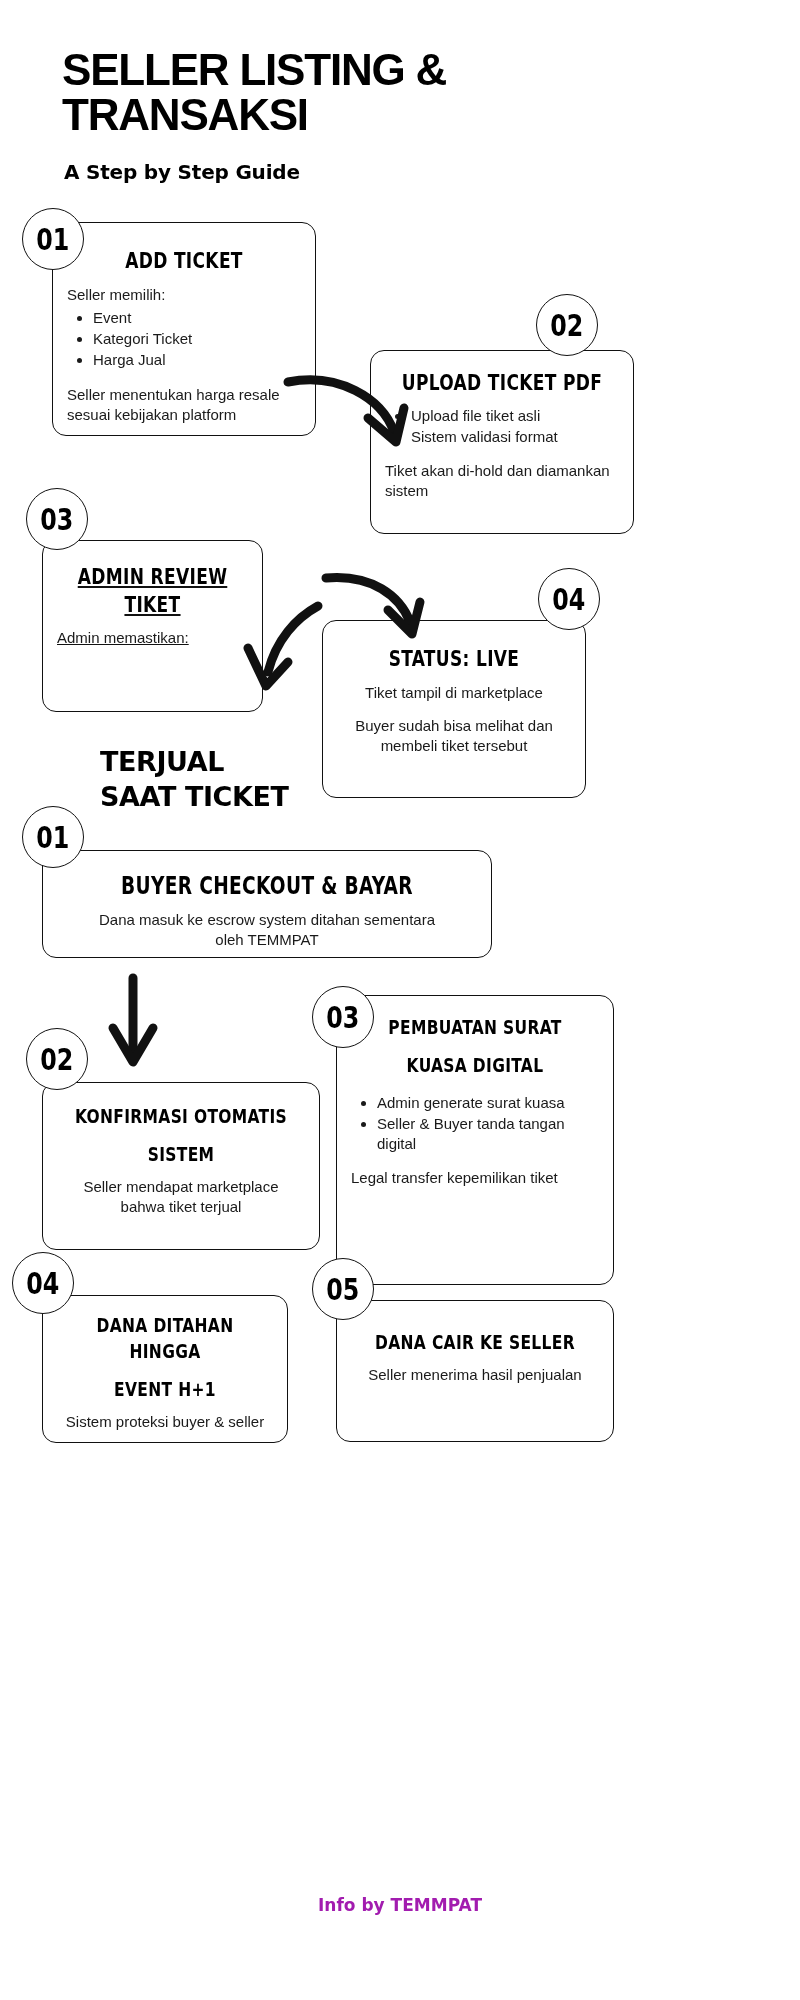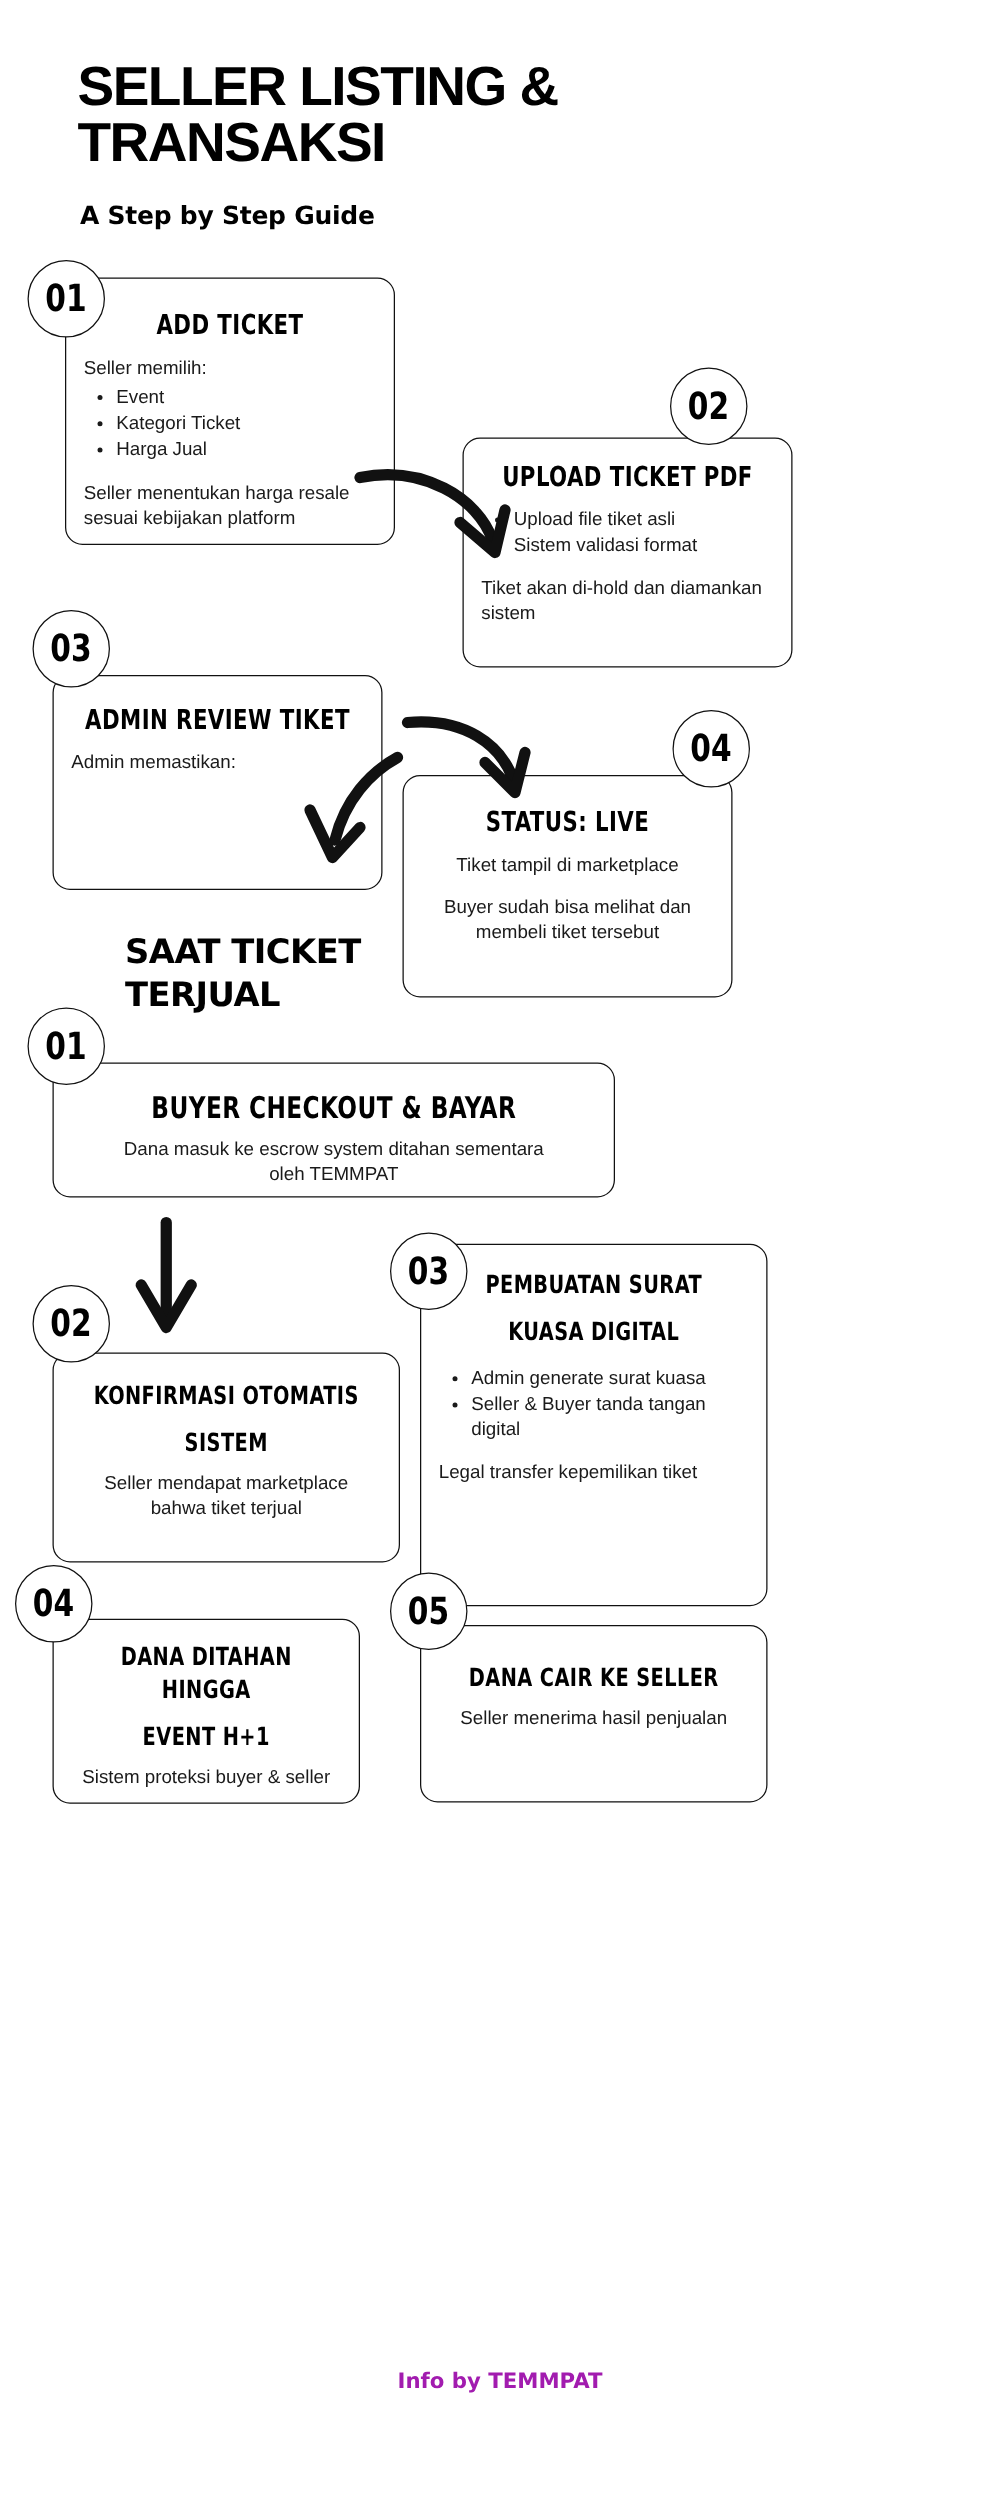--- a/index.html
+++ b/index.html
@@ -122,21 +122,21 @@
         <li>Sistem validasi format</li>
       </ul>
       <div class="gap"></div>
       <div class="center">Tiket akan di-hold dan diamankan sistem</div>
     </div>
   </div>
   <div class="badge" style="left:536px;top:294px;">
     <span>02</span>
   </div>
 
-  <div class="card z1" style="left:42px;top:540px;width:264px;height:172px;">
+  <div class="card z1" style="left:42px;top:540px;width:221px;height:172px;text-decoration:underline;">
     <div class="card-title t22" style="margin-top:22px;">ADMIN REVIEW TIKET</div>
     <div class="body-text" style="padding:9px 16px 0 14px;">
       <div>Admin memastikan:</div>
     </div>
   </div>
   <div class="badge" style="left:26px;top:488px;">
     <span>03</span>
   </div>
 
   <div class="card z1" style="left:322px;top:620px;width:264px;height:178px;">
@@ -145,22 +145,22 @@
       <div>Tiket tampil di marketplace</div>
       <div class="gap"></div>
       <div>Buyer sudah bisa melihat dan membeli tiket tersebut</div>
     </div>
   </div>
   <div class="badge" style="left:538px;top:568px;">
     <span>04</span>
   </div>
 
   <div class="section-head" style="left:100px;top:745px;width:300px;">
+    <div>TERJUAL</div>
     <div>SAAT TICKET</div>
-    <div>TERJUAL</div>
   </div>
 
   <div class="card z1" style="left:42px;top:850px;width:450px;height:108px;">
     <div class="card-title t24" style="margin-top:20px;">BUYER CHECKOUT &amp; BAYAR</div>
     <div class="body-text center" style="padding:8px 44px 0 44px;">
       <div>Dana masuk ke escrow system ditahan sementara oleh TEMMPAT</div>
     </div>
   </div>
   <div class="badge" style="left:22px;top:806px;">
     <span>01</span>

